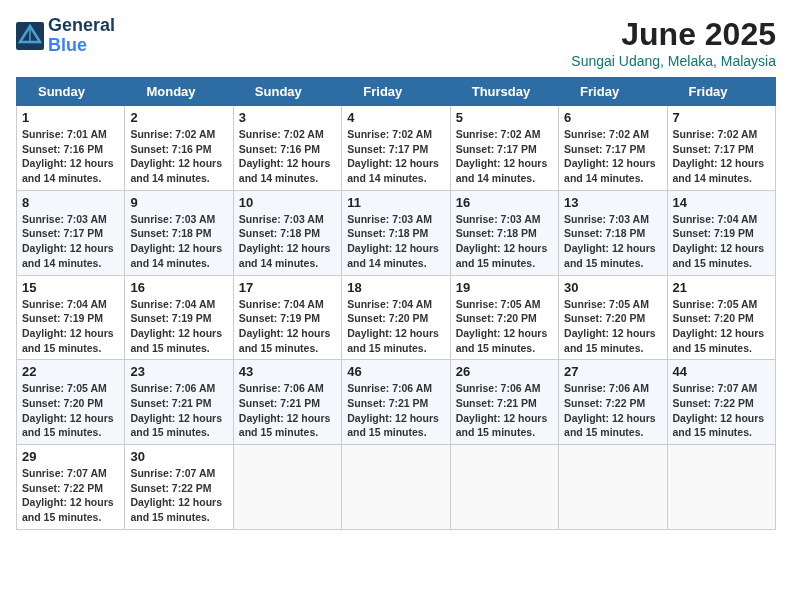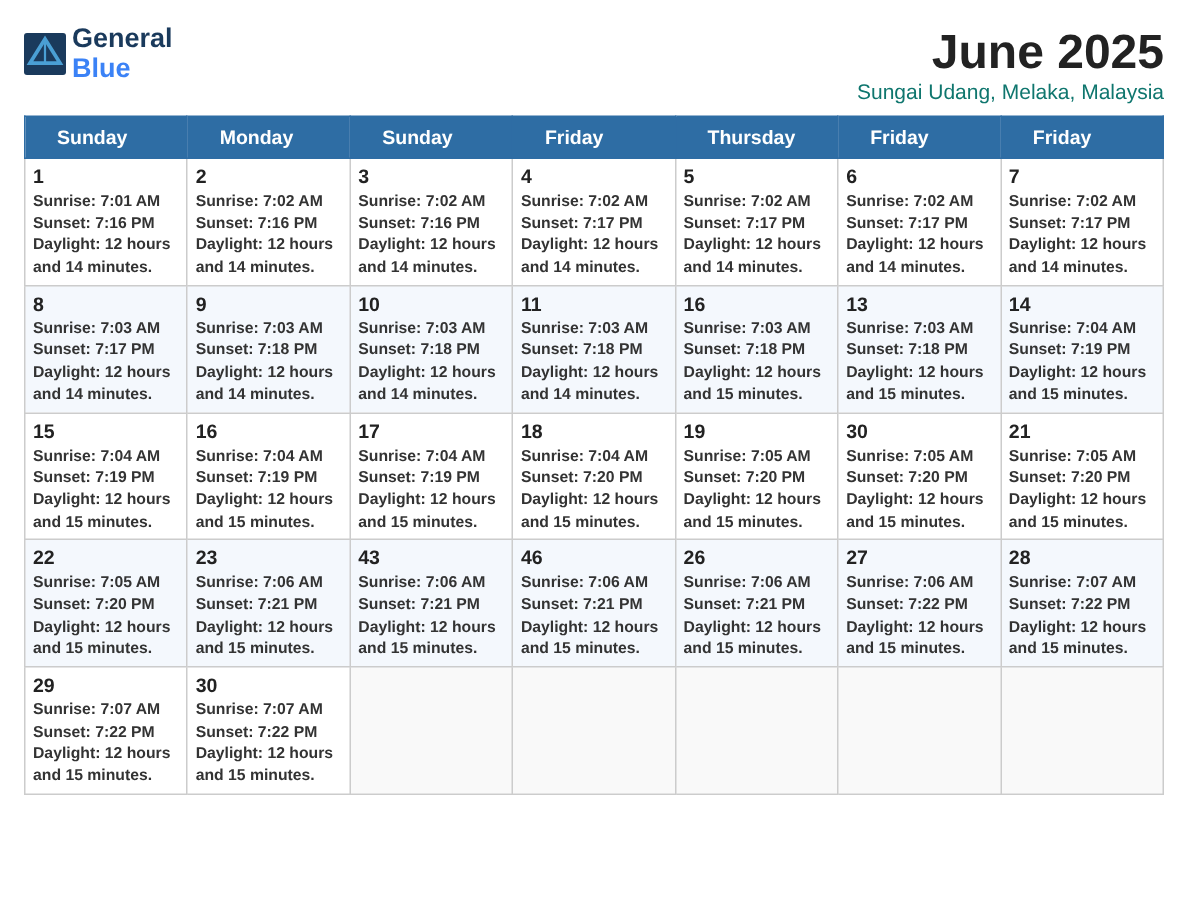--- a/index.html
+++ b/index.html
@@ -314,21 +314,21 @@
 and 15 minutes.</div>
         </td>
         <td>
           <span class="day-num">27</span>
           <div class="day-info" style="white-space: pre-line;">Sunrise: 7:06 AM
 Sunset: 7:22 PM
 Daylight: 12 hours
 and 15 minutes.</div>
         </td>
         <td>
-          <span class="day-num">28</span>
+          <span class="day-num">44</span>
           <div class="day-info" style="white-space: pre-line;">Sunrise: 7:07 AM
 Sunset: 7:22 PM
 Daylight: 12 hours
 and 15 minutes.</div>
         </td>
       </tr>
       <tr>
         <td>
           <span class="day-num">29</span>
           <div class="day-info" style="white-space: pre-line;">Sunrise: 7:07 AM

